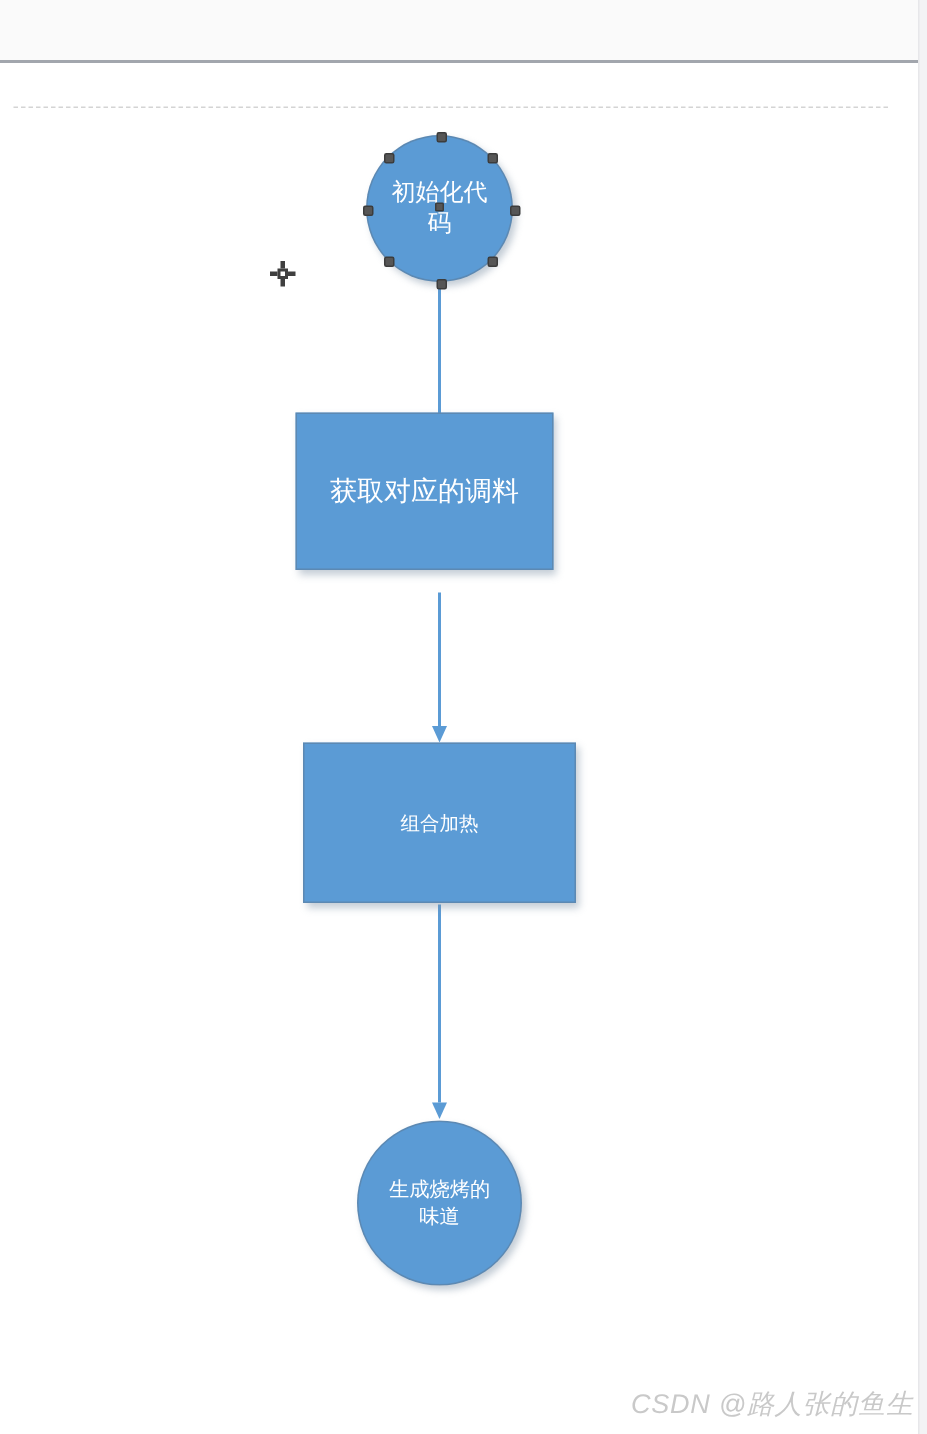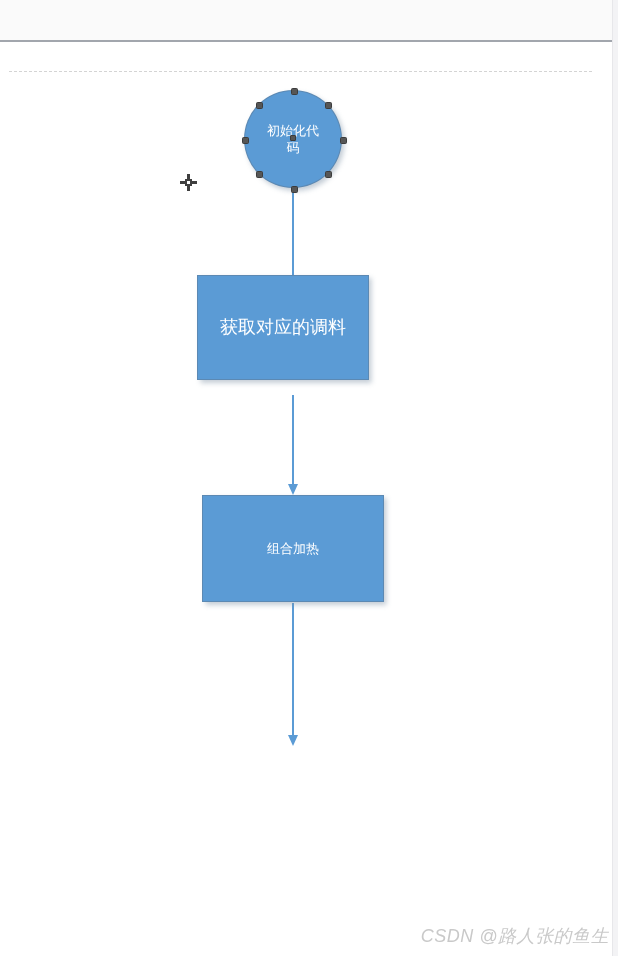--- a/index.html
+++ b/index.html
@@ -35,21 +35,21 @@
     position: absolute;
     background: #5b9bd5;
     border: 1px solid rgba(92, 122, 152, 0.55);
     box-shadow: 2.5px 3px 5px rgba(125, 145, 165, 0.45);
     display: flex; align-items: center; justify-content: center;
     color: #ffffff; text-align: center;
   }
   .node .lbl { line-height: 1.32; }
   .circle { border-radius: 50%; }
 
-  #node-start { left: 244px; top: 90px;  width: 98px;  height: 98px;  font-size: 13px; text-align: center; }
+  #node-start { left: 244px; top: 90px;  width: 98px;  height: 98px;  font-size: 16px; text-align: center; }
   #node-step1 { left: 197px; top: 275px; width: 172px; height: 105px; font-size: 18px; }
   #node-step2 { left: 202px; top: 495px; width: 182px; height: 107px; font-size: 13px; }
   #node-end   { left: 238px; top: 747px; width: 110px; height: 110px; font-size: 13.5px; }
 
   
   .handle {
     position: absolute; width: 7px; height: 7px;
     background: #565656; border: 1px solid #3c3c3c; border-radius: 1.5px;
   }
   .h-n  { left: 45.5px; top: -3.5px; }
@@ -134,20 +134,26 @@
   </div>
 
   <div class="node" id="node-step1">
     <div class="lbl">获取对应的调料</div>
   </div>
 
   <div class="node" id="node-step2">
     <div class="lbl">组合加热</div>
   </div>
 
+  <div class="node circle" id="node-end">
+    <div class="lbl">
+      <span style="display:block">生成烧烤的</span>
+      <span style="display:block">味道</span>
+    </div>
+  </div>
 
   <div class="cursor">
     <div class="bar-h"></div>
     <div class="bar-v"></div>
     <div class="center"></div>
   </div>
 
   <div class="watermark">CSDN @路人张的鱼生</div>
 
 </div>

